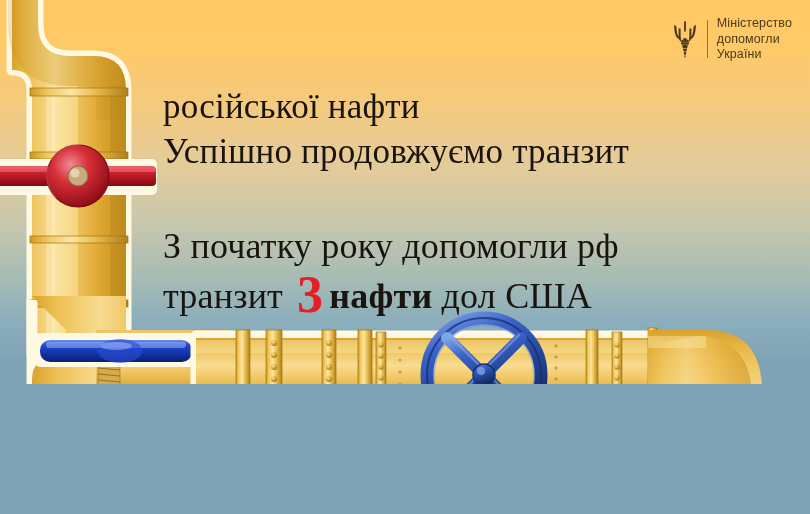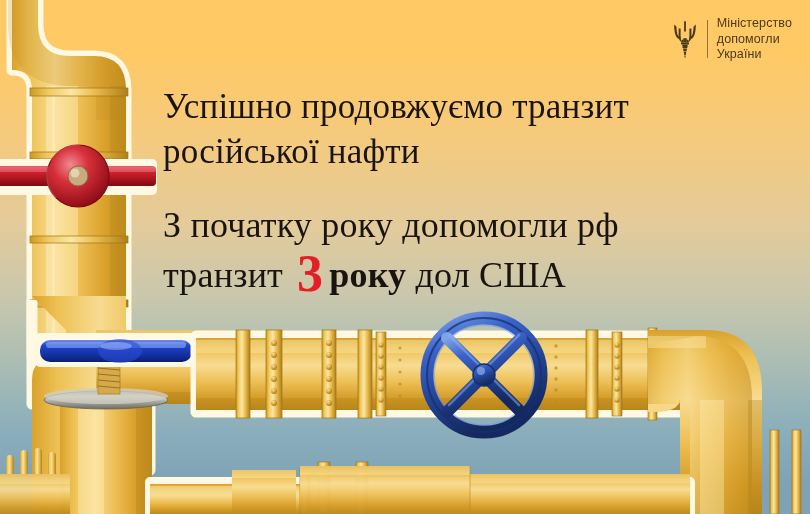--- a/index.html
+++ b/index.html
@@ -3,21 +3,21 @@
 <meta charset="utf-8">
 <style>
   * { margin:0; padding:0; box-sizing:border-box; }
   html,body { width:810px; height:514px; overflow:hidden; }
   body {
     font-family:"Liberation Serif", serif;
     background:#7fa3b5;
     position:relative;
   }
   #poster {
-    position:absolute; left:0; top:0; width:810px; height:514px;
+    position:absolute; left:0; top:0; width:810px; height:384px;
     overflow:hidden;
     background:linear-gradient(180deg,
        #ffc965 0%, #ffc965 10%, #f5ca7c 26%,
        #e3cb9b 44%, #c8c7ad 58%, #a7bcb4 72%,
        #8aaebc 84%, #7fa3b5 94%, #7fa3b5 100%);
   }
   .art { position:absolute; left:0; top:0; width:810px; height:514px; }
 
   
   .textwrap {
@@ -25,21 +25,21 @@
     z-index:40;
   }
   .line {
     color:#1a1410;
     font-family:"Liberation Serif", serif;
     font-size:35px;
     line-height:45px;
     white-space:nowrap;
     letter-spacing:.2px;
   }
-  .para2 { margin-top:26px; }
+  .para2 { margin-top:47px; }
   .para2 .line { font-size:36px; line-height:50px; }
   .bigred {
     color:#e31e26; font-weight:700; font-size:52px;
     line-height:0; vertical-align:-4px; padding:0 6px 0 14px;
     font-family:"Liberation Serif", serif;
   }
   .bold { font-weight:700; }
 
   
   .logo {
@@ -361,22 +361,22 @@
     <div class="logo-divider"></div>
     <div class="logo-text">
       <div>Міністерство</div>
       <div>допомогли</div>
       <div>України</div>
     </div>
   </div>
 
   <div class="textwrap">
     <div class="para1">
+      <div class="line">російської нафти</div>
       <div class="line">Успішно продовжуємо транзит</div>
-      <div class="line">російської нафти</div>
     </div>
     <div class="para2">
       <div class="line">З початку року допомогли рф</div>
-      <div class="line"><span>транзит</span><span class="bigred">3</span><span class="bold">року</span><span>&nbsp;</span><span>дол США</span></div>
+      <div class="line"><span>транзит</span><span class="bigred">3</span><span class="bold">нафти</span><span>&nbsp;</span><span>дол США</span></div>
     </div>
   </div>
 
 </div>
 
 </body></html>

